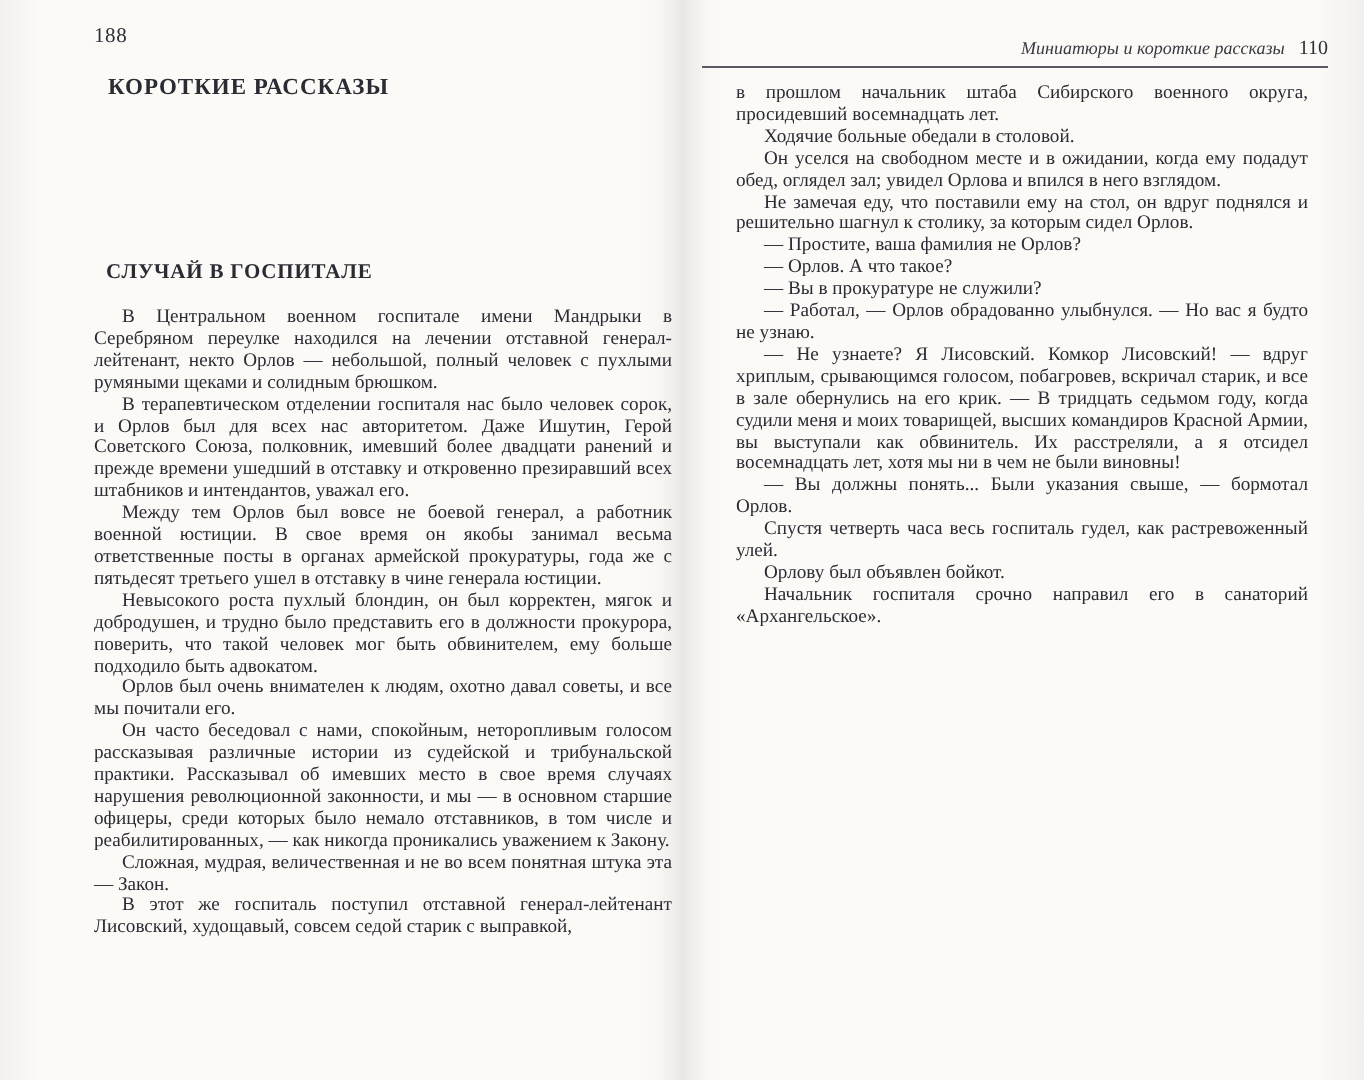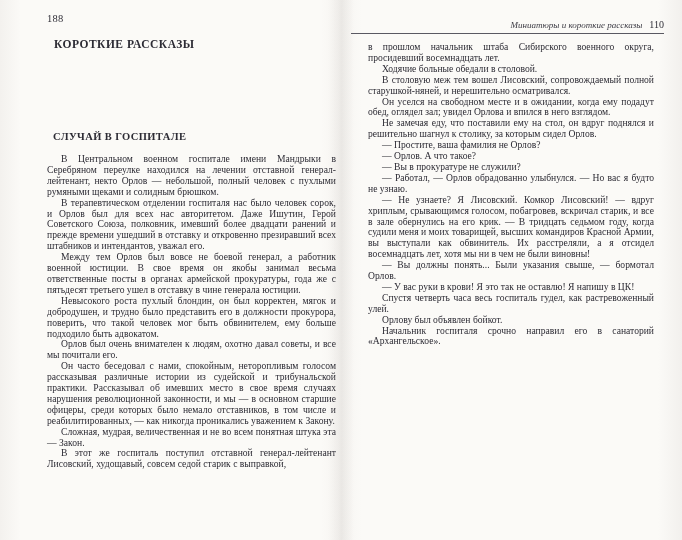--- a/index.html
+++ b/index.html
@@ -122,30 +122,28 @@
   </div>
 
   <div class="page page-right">
     <div class="running-head">
       <span class="rh-title">Миниатюры и короткие рассказы</span><span class="rh-num">110</span>
     </div>
     <div class="head-rule"></div>
     <div class="body-text body-right">
         <p>в прошлом начальник штаба Сибирского военного округа, просидевший восемнадцать лет.</p>
         <p>Ходячие больные обедали в столовой.</p>
-        <p>В столовую меж тем вошел Лисовский, сопровождаемый полной старушкой-няней, и нерешительно осматривался.</p>
         <p>Он уселся на свободном месте и в ожидании, когда ему подадут обед, оглядел зал; увидел Орлова и впился в него взглядом.</p>
         <p>Не замечая еду, что поставили ему на стол, он вдруг поднялся и решительно шагнул к столику, за которым сидел Орлов.</p>
         <p>— Простите, ваша фамилия не Орлов?</p>
         <p>— Орлов. А что такое?</p>
         <p>— Вы в прокуратуре не служили?</p>
         <p>— Работал, — Орлов обрадованно улыбнулся. — Но вас я будто не узнаю.</p>
         <p>— Не узнаете? Я Лисовский. Комкор Лисовский! — вдруг хриплым, срывающимся голосом, побагровев, вскричал старик, и все в зале обернулись на его крик. — В тридцать седьмом году, когда судили меня и моих товарищей, высших командиров Красной Армии, вы выступали как обвинитель. Их расстреляли, а я отсидел восемнадцать лет, хотя мы ни в чем не были виновны!</p>
         <p>— Вы должны понять... Были указания свыше, — бормотал Орлов.</p>
-        <p>— У вас руки в крови! Я это так не оставлю! Я напишу в ЦК!</p>
         <p>Спустя четверть часа весь госпиталь гудел, как растревоженный улей.</p>
         <p>Орлову был объявлен бойкот.</p>
         <p>Начальник госпиталя срочно направил его в санаторий «Архангельское».</p>
       </div>
   </div>
 
   <div class="gutter"></div>
 
 </div>
 

